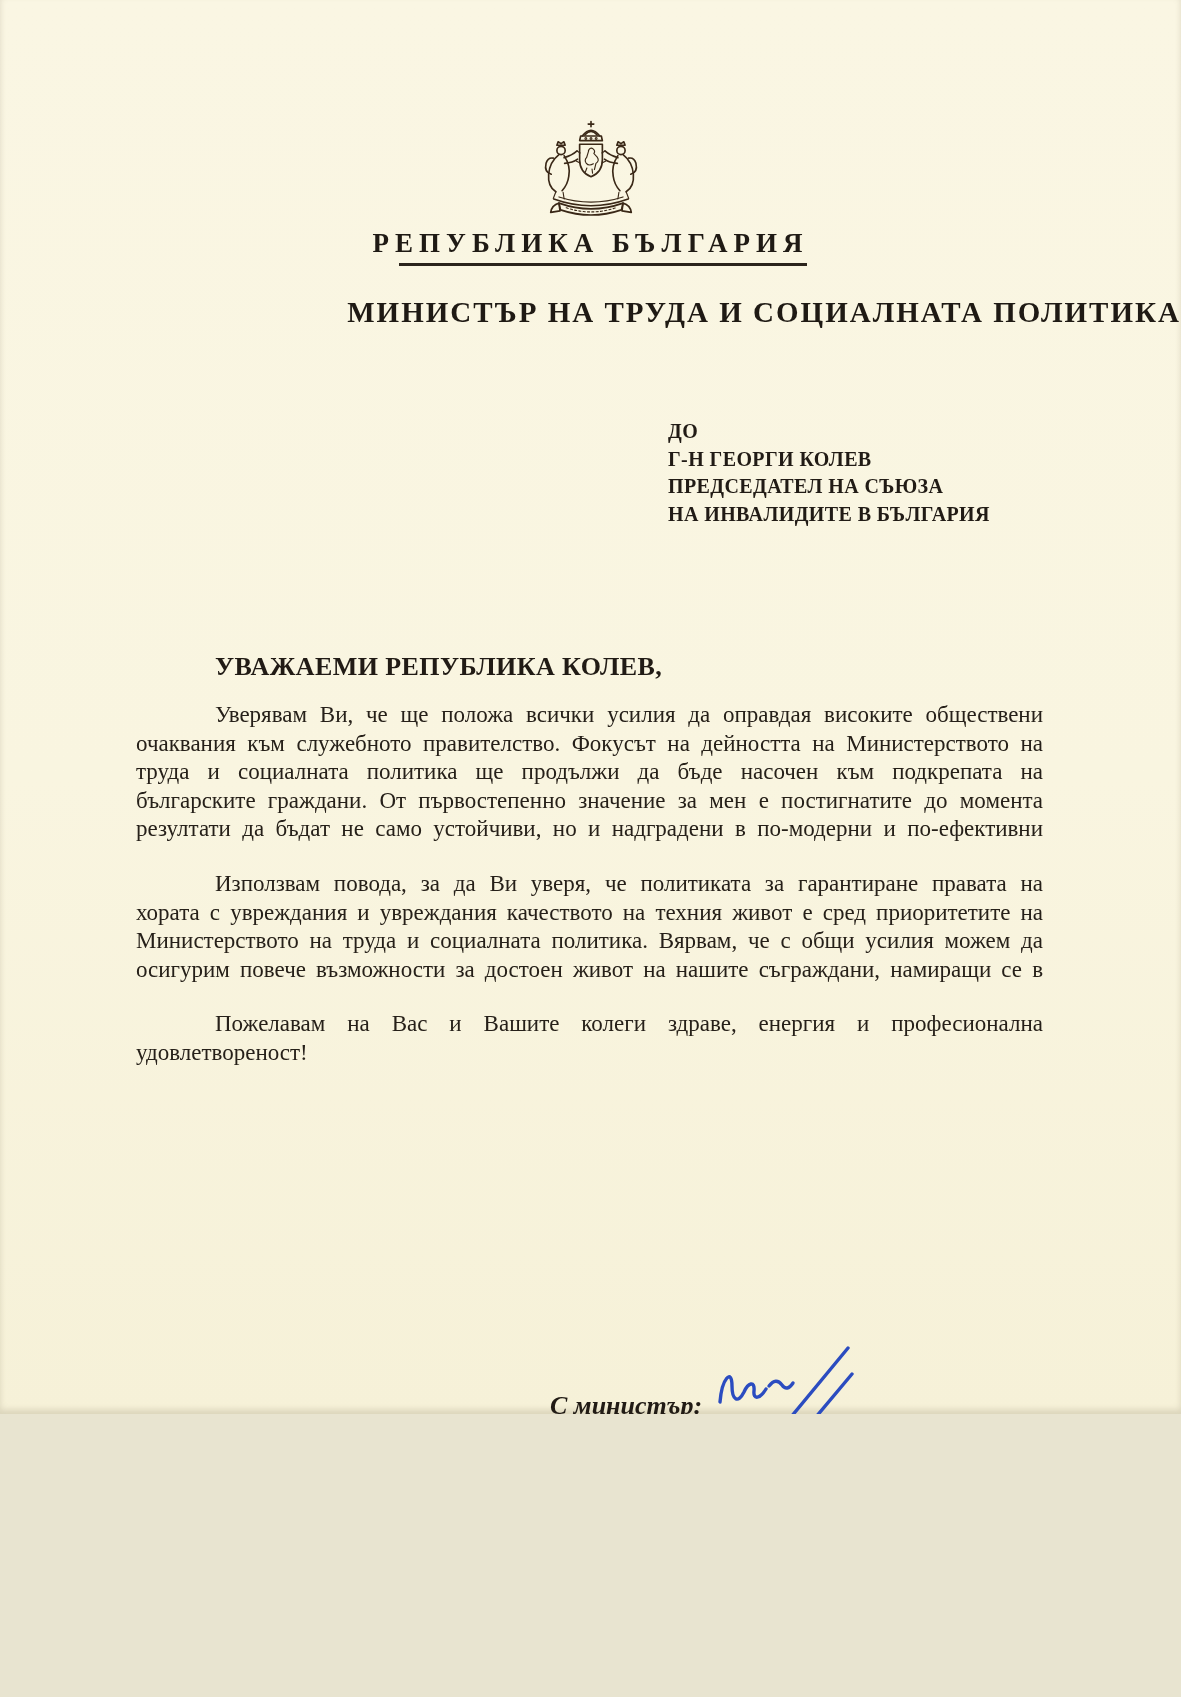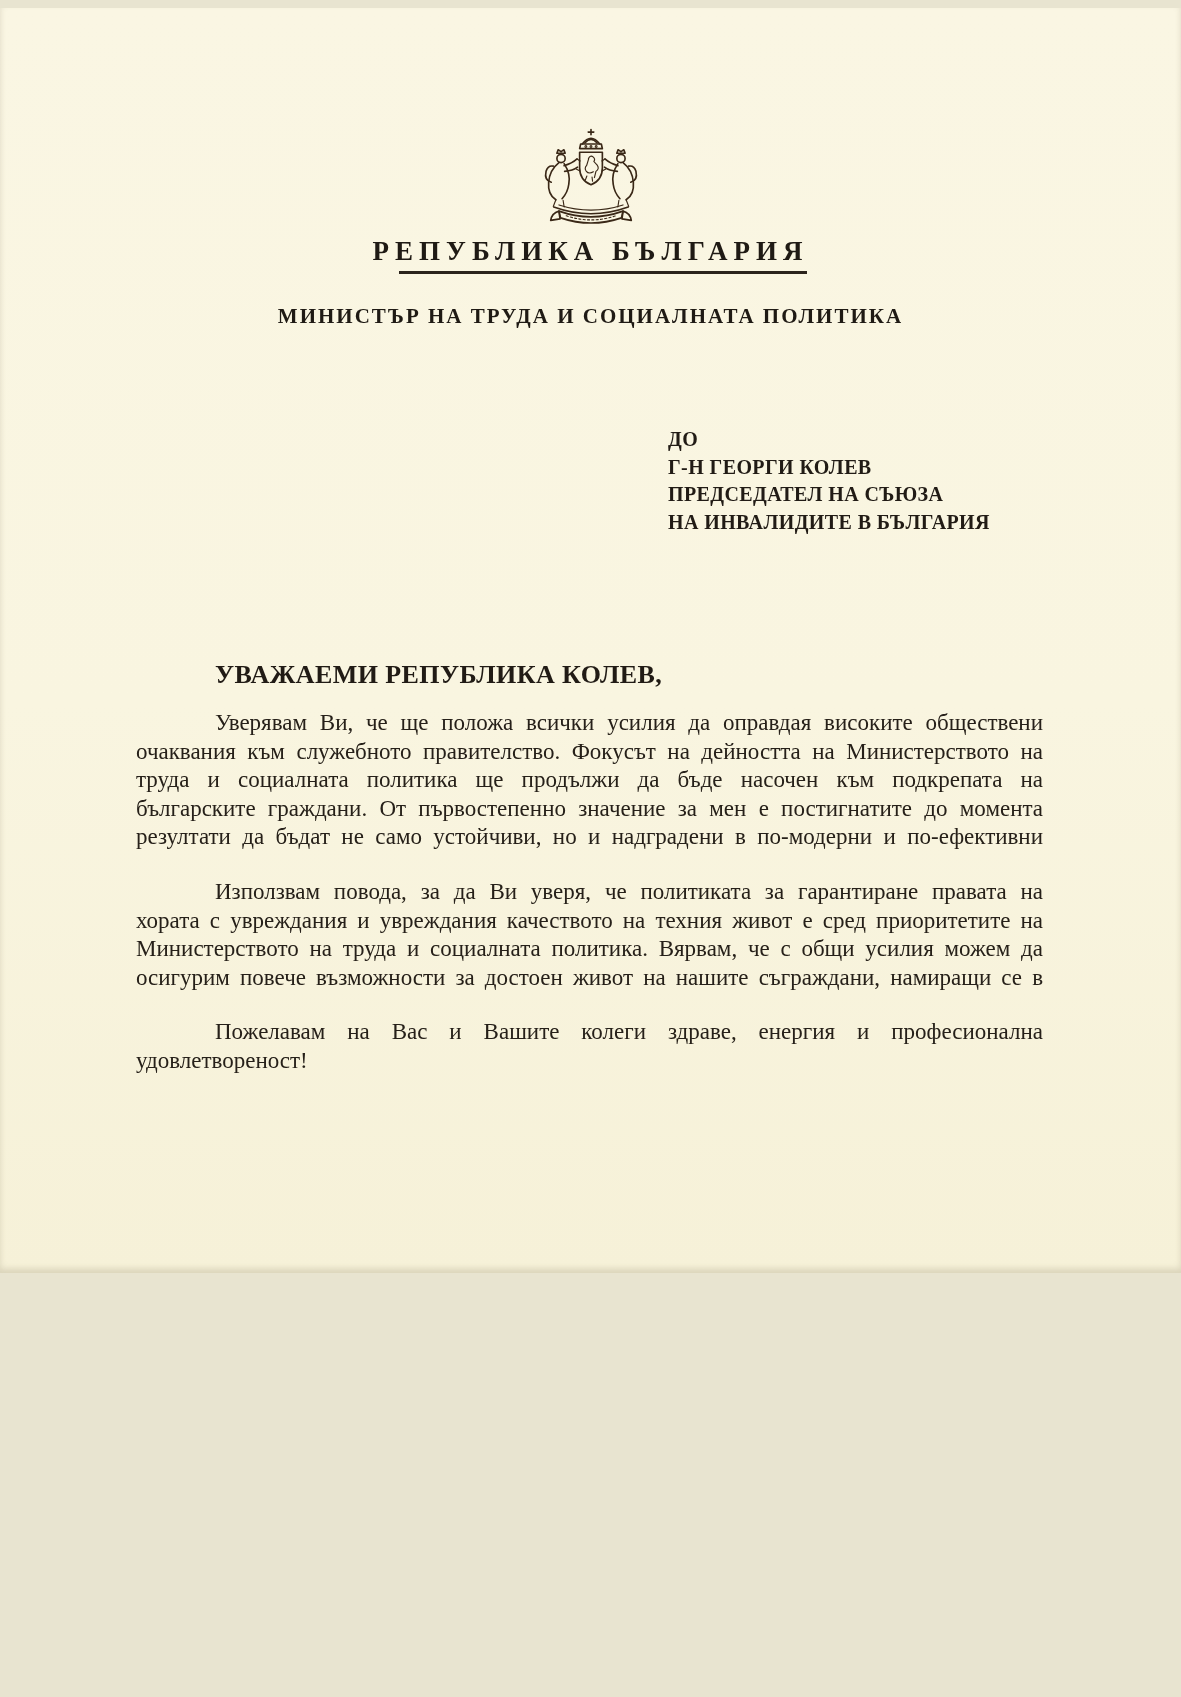--- a/index.html
+++ b/index.html
@@ -1,20 +1,20 @@
 <!DOCTYPE html>
 <html><head>
 <meta charset="utf-8">
 <style>
   html,body { margin:0; padding:0; }
   body { background:#e8e4d0; }
   .page {
     position:relative;
-    width:1181px; height:1265px;
-    margin:8px auto;
+    width:1181px; height:1414px;
+    margin:0 auto;
     background:linear-gradient(180deg,#faf6e3 0%, #f9f5e0 55%, #f6f1d8 100%);
     color:#26201a;
     font-family:"Liberation Serif", serif;
     overflow:hidden;
     box-shadow:inset 0 -4px 6px rgba(90,80,50,.18);
   }
   
   .crest {
     position:absolute; top:118px; left:50%; transform:translateX(-50%);
     width:124px; height:100px;
@@ -23,21 +23,21 @@
     position:absolute; top:228px; left:0; width:100%;
     text-align:center; font-weight:bold; font-size:27px;
     letter-spacing:6px; color:#1f1a14; white-space:nowrap;
   }
   .head-rule {
     position:absolute; top:263px; left:399px; width:408px; height:3px;
     background:#2b241c;
   }
   .ministry {
     position:absolute; top:296px; left:0; width:100%;
-    text-align:center; font-weight:bold; font-size:21px;
+    text-align:right; font-weight:bold; font-size:29px;
     letter-spacing:2px; color:#1f1a14; white-space:nowrap;
   }
   
   .recipient {
     position:absolute; top:418px; left:668px;
     font-weight:bold; font-size:20px; line-height:27.5px;
     letter-spacing:.4px; color:#211b15;
   }
   
   .salutation {

